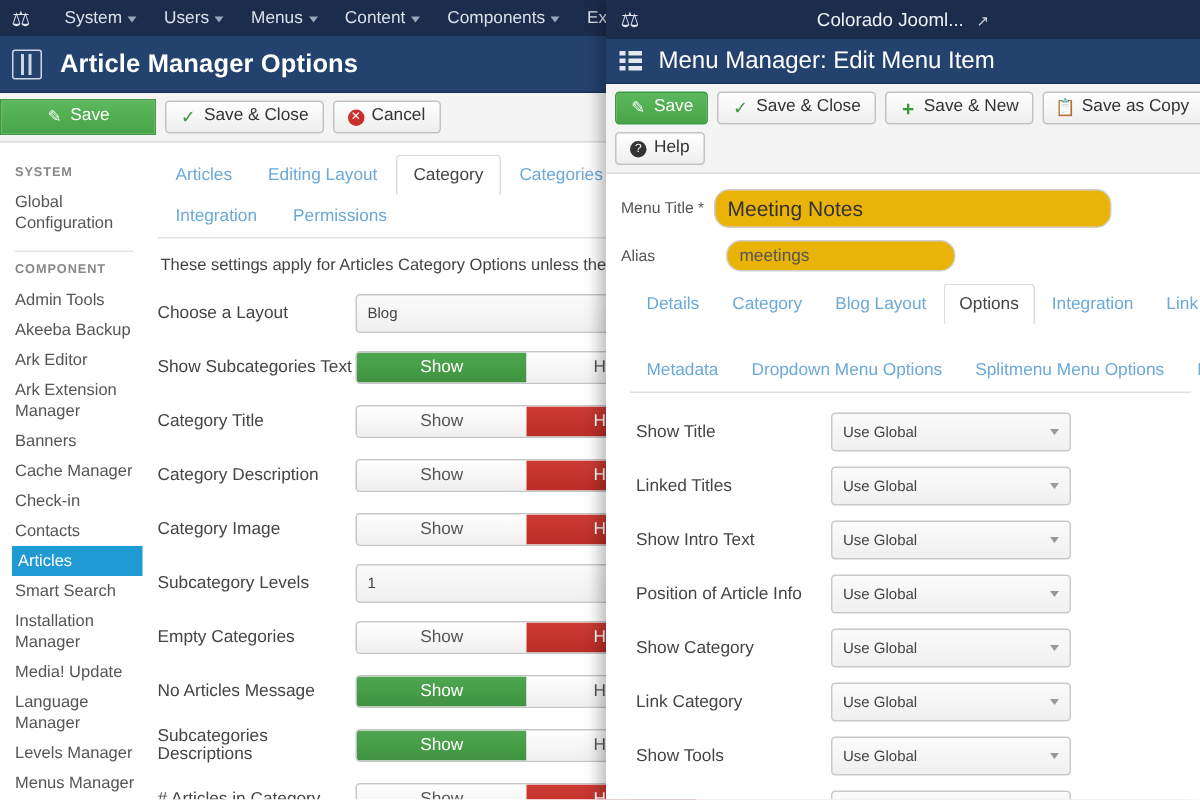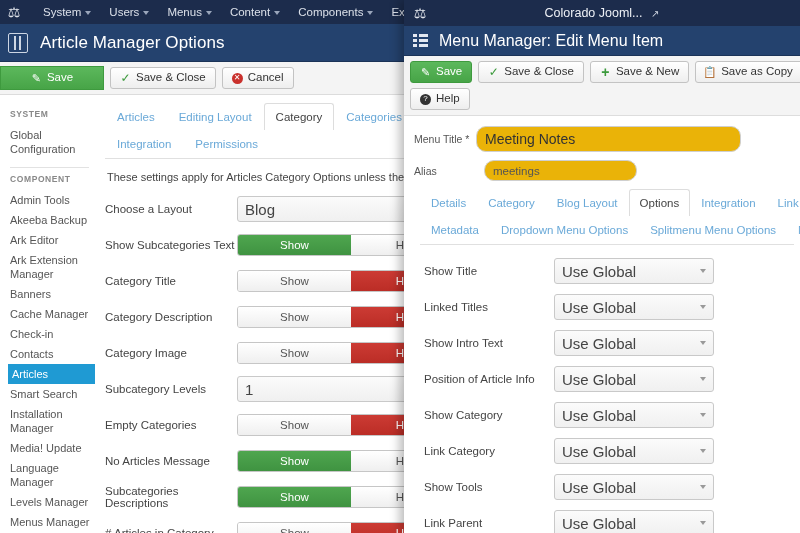--- a/index.html
+++ b/index.html
@@ -42,21 +42,21 @@
   }
   .j-subhead-icon {
     width: 20px; height: 20px; border: 1.6px solid #cdd6e4; border-radius: 2px;
     margin-right: 12px; position: relative; flex: 0 0 auto;
   }
   .j-subhead-icon::before, .j-subhead-icon::after {
     content: ""; position: absolute; top: 2px; bottom: 2px; width: 1.6px; background: #cdd6e4;
   }
   .j-subhead-icon::before { left: 5px; }
   .j-subhead-icon::after { left: 10px; }
-  .j-subhead-title { font-size: 17px; font-weight: normal; letter-spacing: .1px; }
+  .j-subhead-title { font-size: 17px; font-weight: bold; letter-spacing: .1px; }
 
   .j-toolbar {
     height: 33px; background: #f4f4f4; border-bottom: 1px solid #dcdcdc;
     display: flex; align-items: center; gap: 6px; padding: 0 0 0 0;
   }
   .btn {
     height: 22px; border-radius: 3px; border: 1px solid #c3c3c3;
     background: linear-gradient(#ffffff,#eeeeee);
     font-size: 11.5px; color: #333333; display: inline-flex; align-items: center;
     gap: 5px; padding: 0 9px; white-space: nowrap; line-height: 1;
@@ -97,21 +97,21 @@
 
   .desc-text { font-size: 11px; color: #444444; margin: 12px 0 8px 2px; white-space: nowrap; }
 
   .frow { display: flex; align-items: center; height: 36px; }
   .flabel { width: 132px; flex: 0 0 132px; font-size: 11.5px; color: #444444; }
   .fctl { flex: 1; max-width: 228px; }
   .selbox {
     height: 22px; border: 1px solid #c9c9c9; border-radius: 3px;
     background: linear-gradient(#fbfbfb,#f0f0f0);
     display: flex; align-items: center; justify-content: space-between;
-    padding: 12px 7px; font-size: 15px; color: #444444;
+    padding: 12px 7px; font-size: 10px; color: #444444;
   }
   .selcaret {
     width: 0; height: 0; border-left: 3.5px solid transparent;
     border-right: 3.5px solid transparent; border-top: 4px solid #999999;
   }
   .toggle {
     display: flex; height: 22px; border-radius: 3px; overflow: hidden;
     border: 1px solid #c6c6c6;
   }
   .tg {
@@ -157,21 +157,21 @@
   .r-field { display: flex; align-items: center; margin-bottom: 8px; }
   .r-field-label { font-size: 10.5px; color: #555555; width: 62px; flex: 0 0 62px; }
   .r-input {
     border: 1px solid #cfcfcf; border-radius: 10px; background: #eab308;
     height: 26px; display: flex; align-items: center; padding: 0 8px;
     font-size: 14px; color: #333333;
   }
   .r-input.title { width: 265px; }
   .r-input.alias { width: 153px; height: 21px; font-size: 11.5px; color: #555555; margin-left: 8px; }
 
-  .r-tabrow { display: flex; align-items: flex-end; padding-left: 6px; flex-wrap: nowrap; }
+  .r-tabrow { display: flex; align-items: flex-end; padding-left: 6px; flex-wrap: nowrap; margin-top: 17px; }
   .r-tab {
     font-size: 11.5px; color: #6aa9d8; padding: 6px 10px; white-space: nowrap;
     border: 1px solid transparent; border-bottom: none; line-height: 14px;
   }
   .r-tab.active {
     color: #444444; background: #ffffff; border-color: #dddddd;
     border-radius: 3px 3px 0 0;
   }
   .r-tab-underline { height: 1px; background: #e0e0e0; margin: 1px 6px 0 6px; }
 

